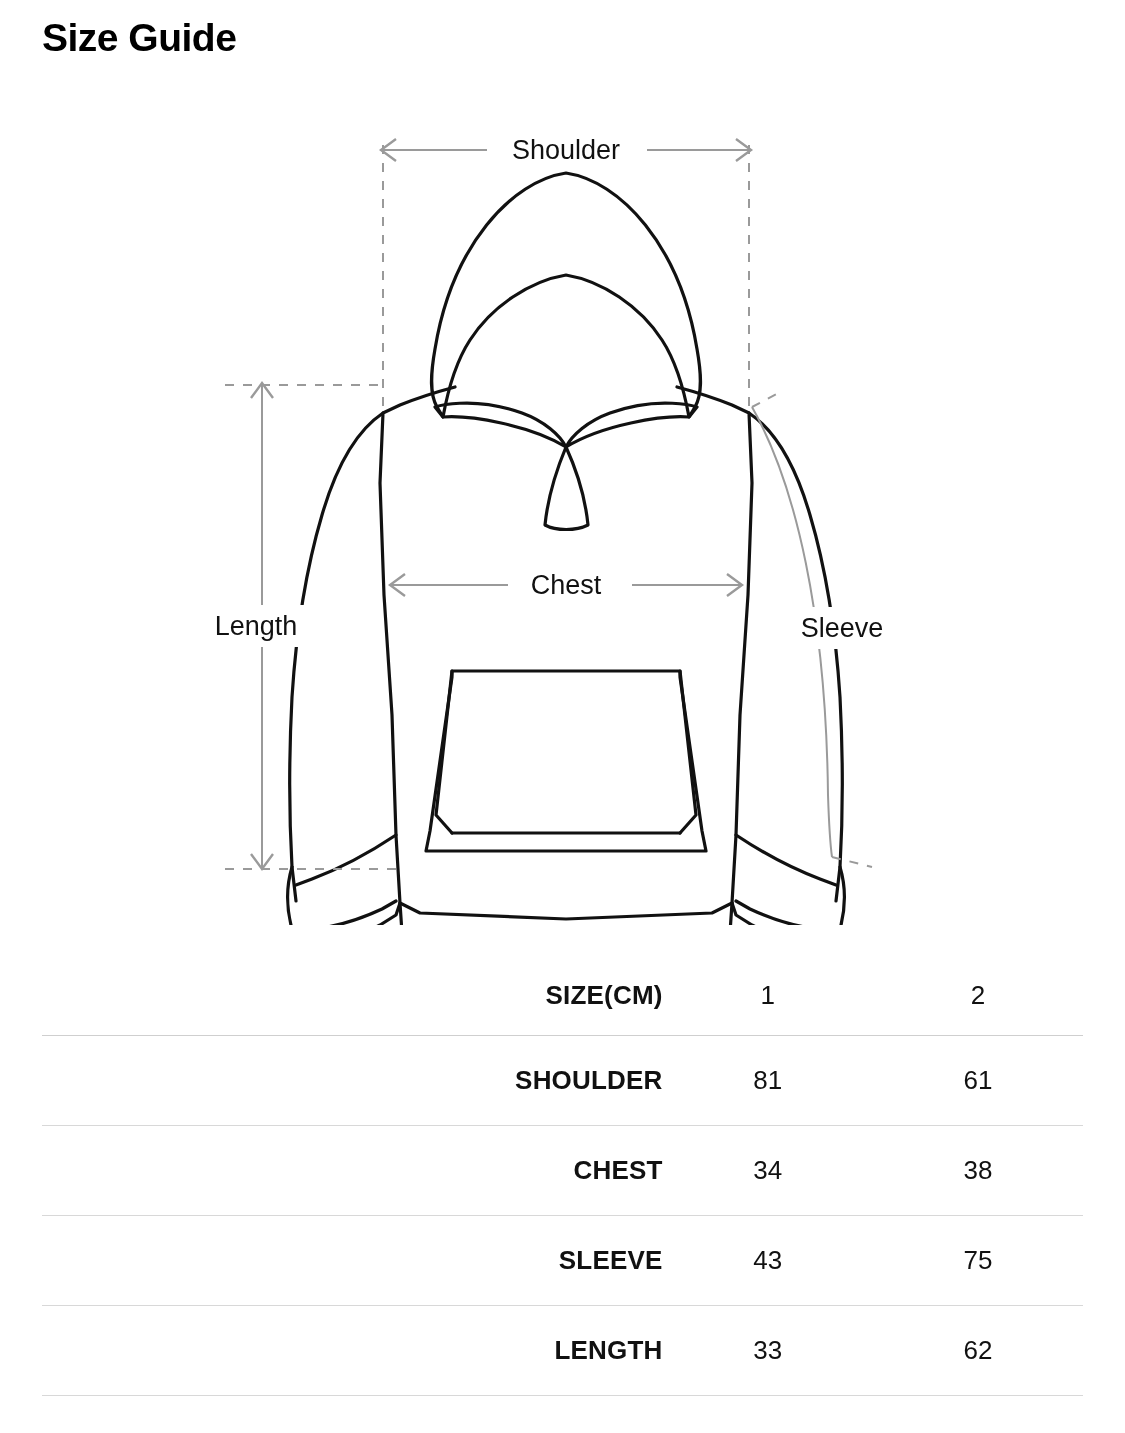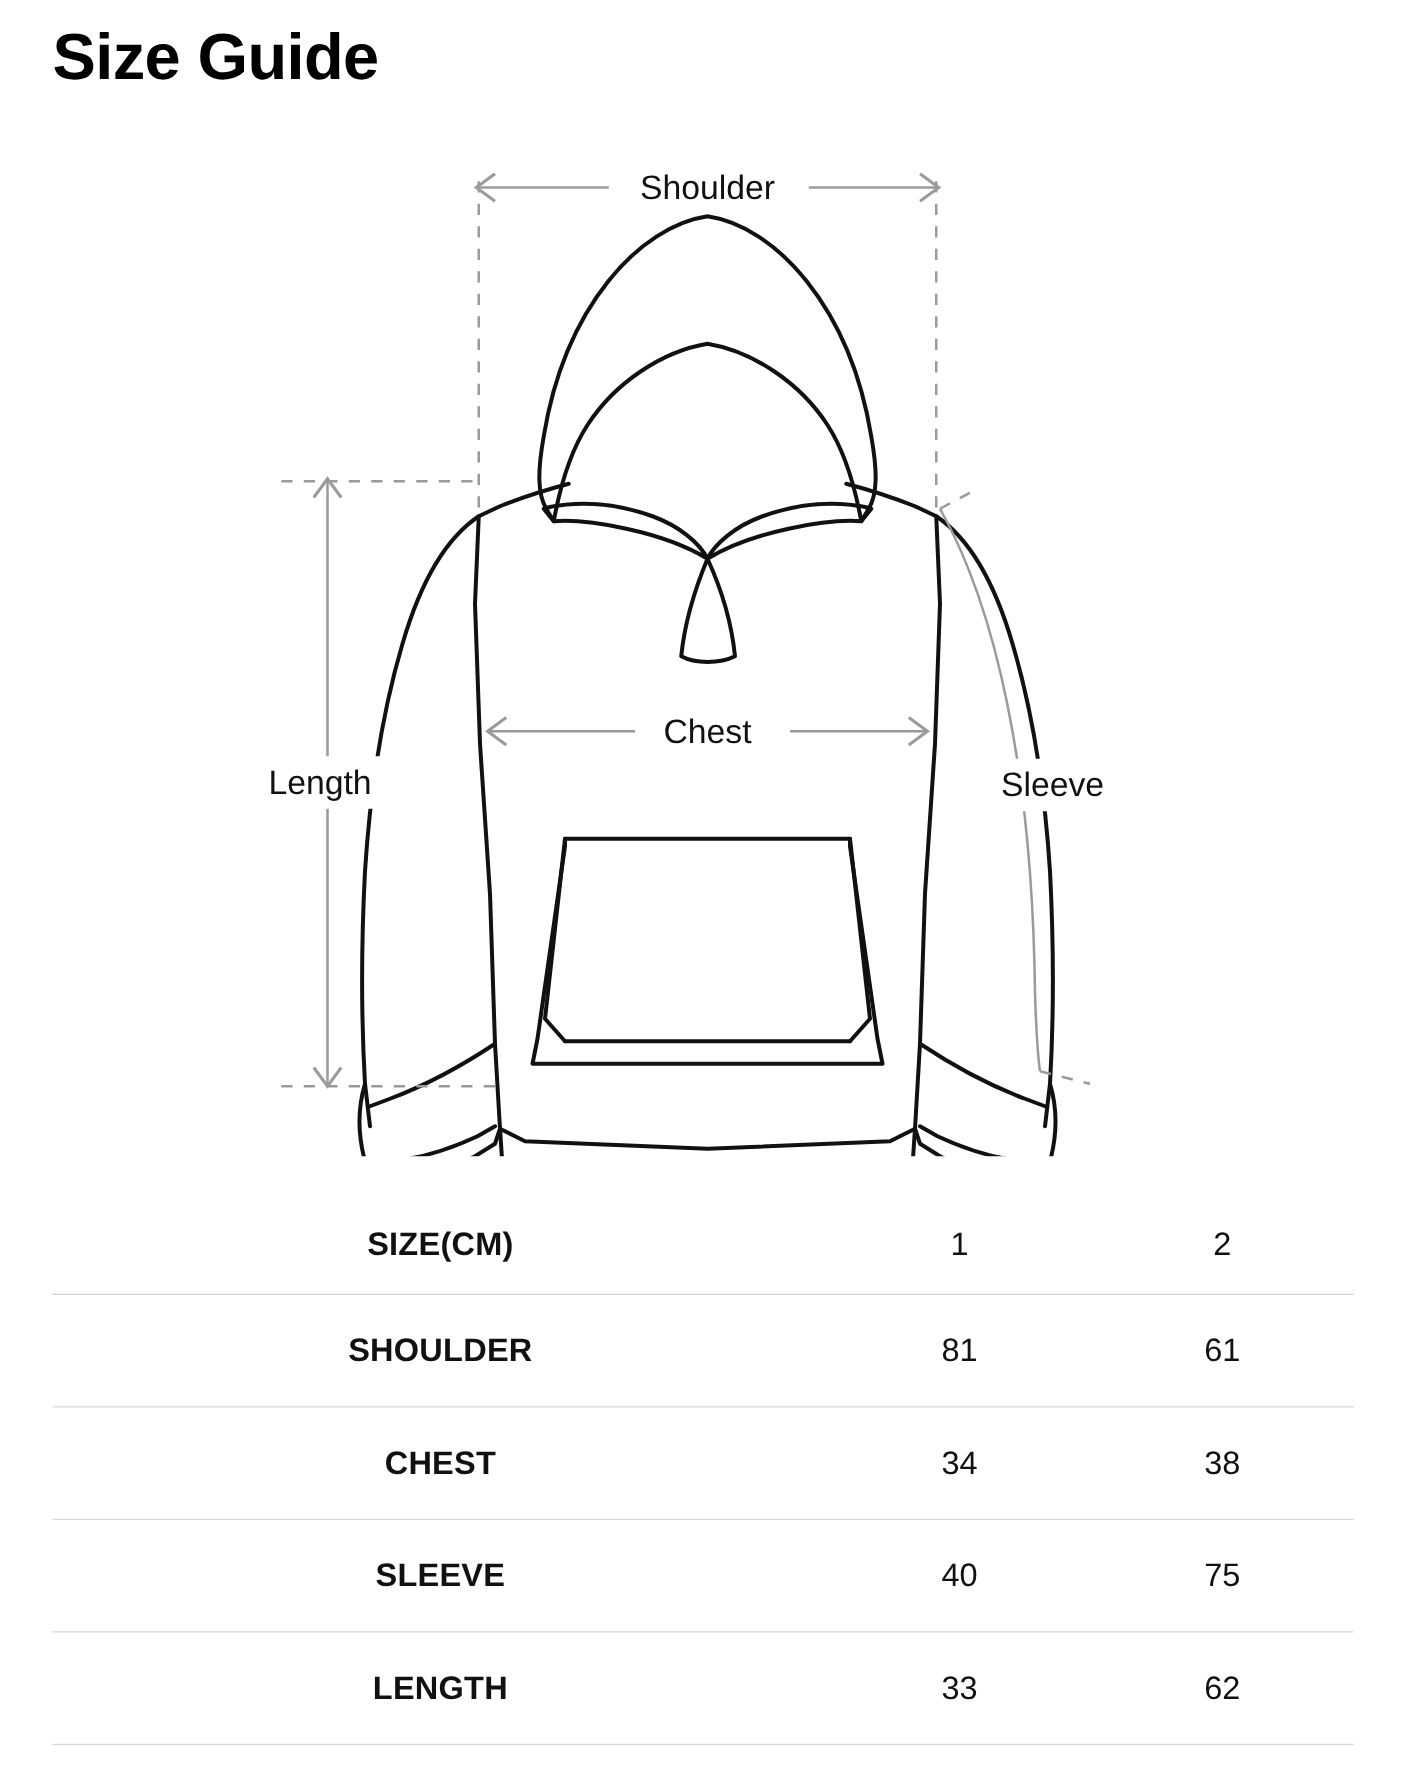--- a/index.html
+++ b/index.html
@@ -18,21 +18,21 @@
   .page {
     width: 1125px;
     height: 1433px;
     position: relative;
     box-sizing: border-box;
   }
   .page-title {
     position: absolute;
     left: 42px;
     top: 16px;
-    font-size: 52px;
+    font-size: 39px;
     font-weight: 700;
     letter-spacing: -0.5px;
     color: #000000;
   }
   .diagram-wrap {
     position: absolute;
     left: 0;
     top: 95px;
     width: 1125px;
     height: 830px;
@@ -56,21 +56,21 @@
     padding: 0;
     border: none;
   }
   .row {
     height: 89px;
   }
   .row-head {
     height: 80px;
   }
   td.label-cell {
-    text-align: center;
+    text-align: right;
     font-size: 26px;
     font-weight: 700;
     color: #111111;
     letter-spacing: 0.2px;
     vertical-align: middle;
     width: 620px;
     padding-left: 2px;
   }
   td.val-cell {
     text-align: center;
@@ -206,21 +206,21 @@
           <td class="val-cell">38</td>
         </tr>
         <tr class="divider-row">
           <td colspan="3">
               <div class="divider"></div>
             </td>
         </tr>
 
         <tr class="row">
           <td class="label-cell">SLEEVE</td>
-          <td class="val-cell">40</td>
+          <td class="val-cell">43</td>
           <td class="val-cell">75</td>
         </tr>
         <tr class="divider-row">
           <td colspan="3">
               <div class="divider"></div>
             </td>
         </tr>
 
         <tr class="row">
           <td class="label-cell">LENGTH</td>

